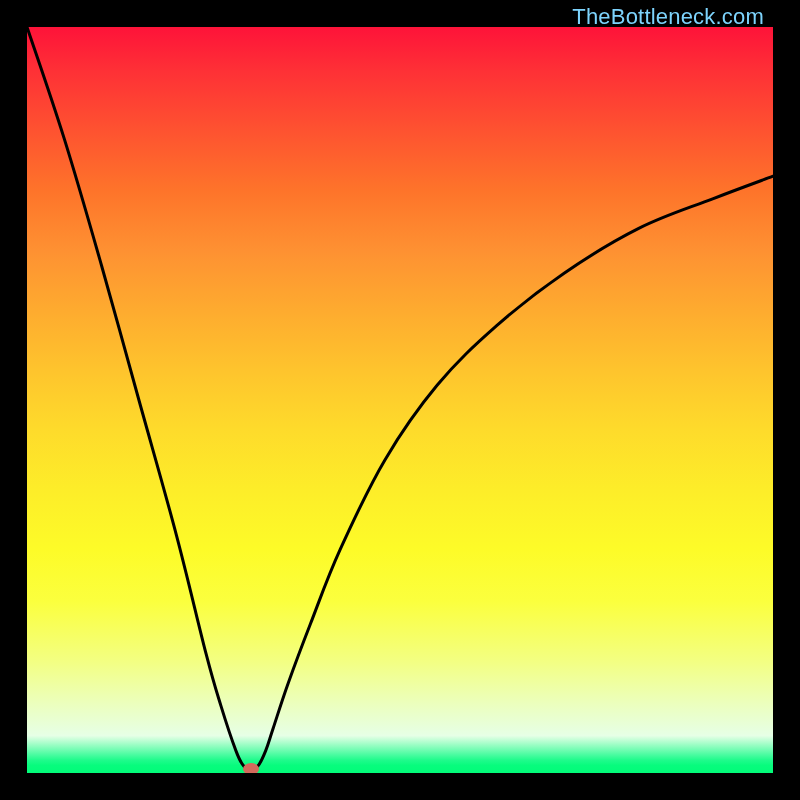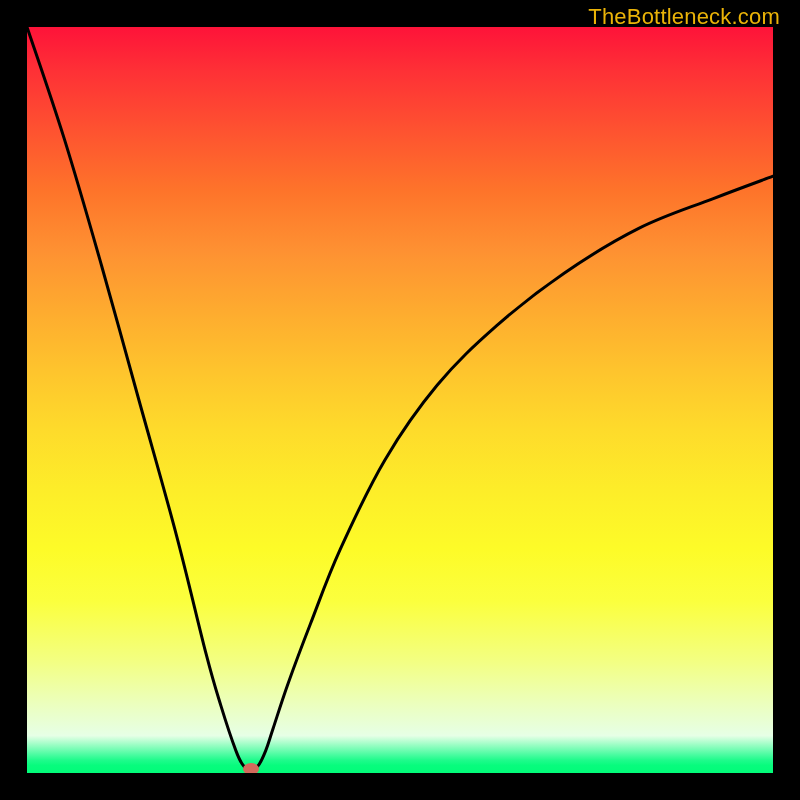--- a/index.html
+++ b/index.html
@@ -7,22 +7,22 @@
     width: 800px;
     height: 800px;
     background: #000;
     position: relative;
     overflow: hidden;
     font-family: Arial, Helvetica, sans-serif;
   }
   .watermark {
     position: absolute;
     top: 4px;
-    right: 20px;
-    color: #eab308;
+    right: 36px;
+    color: #7dd3fc;
     font-size: 22px;
     font-weight: 400;
     z-index: 10;
     letter-spacing: 0.2px;
   }
   .plot-area {
     position: absolute;
     left: 27px;
     top: 27px;
     width: 746px;

